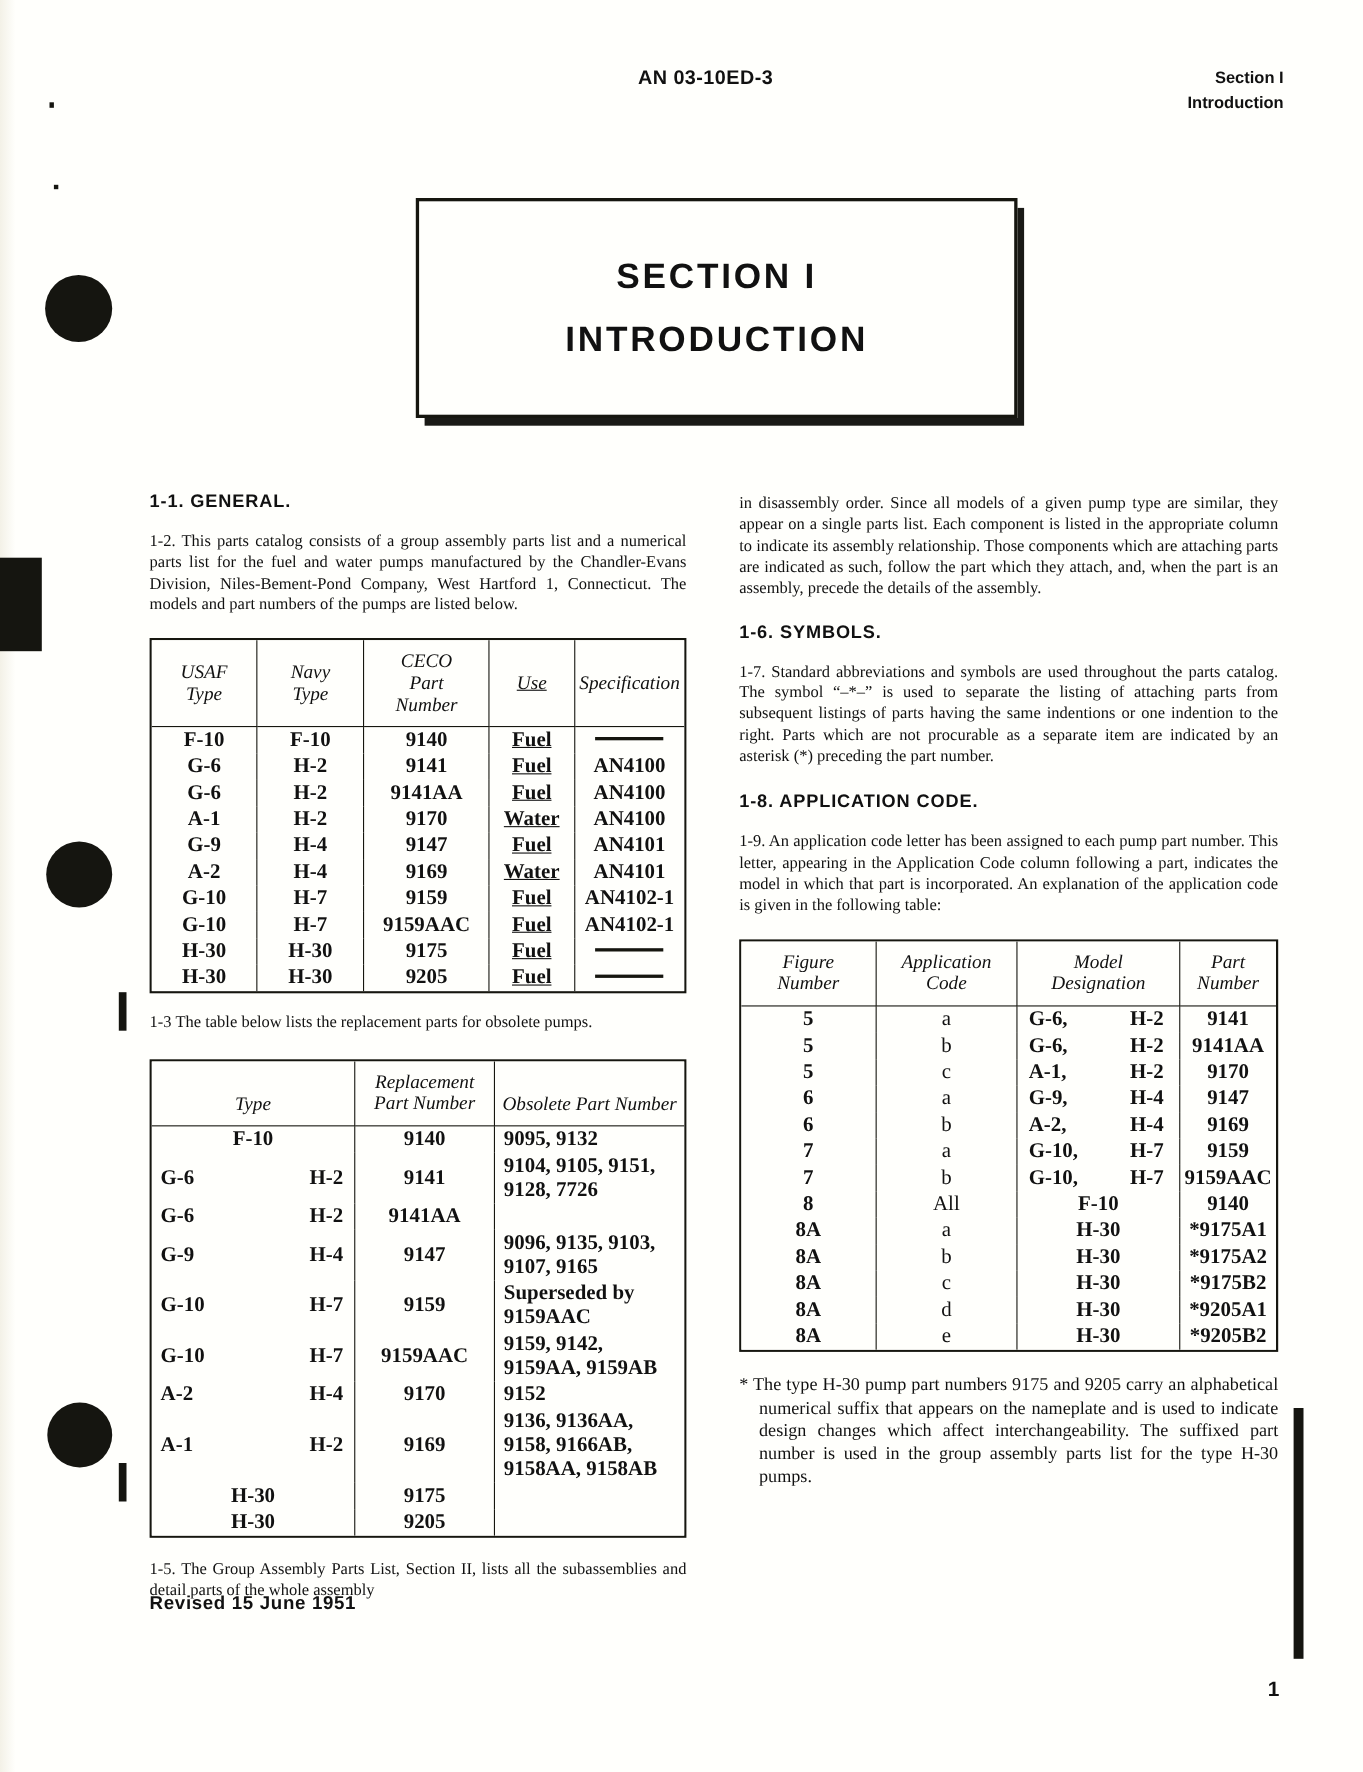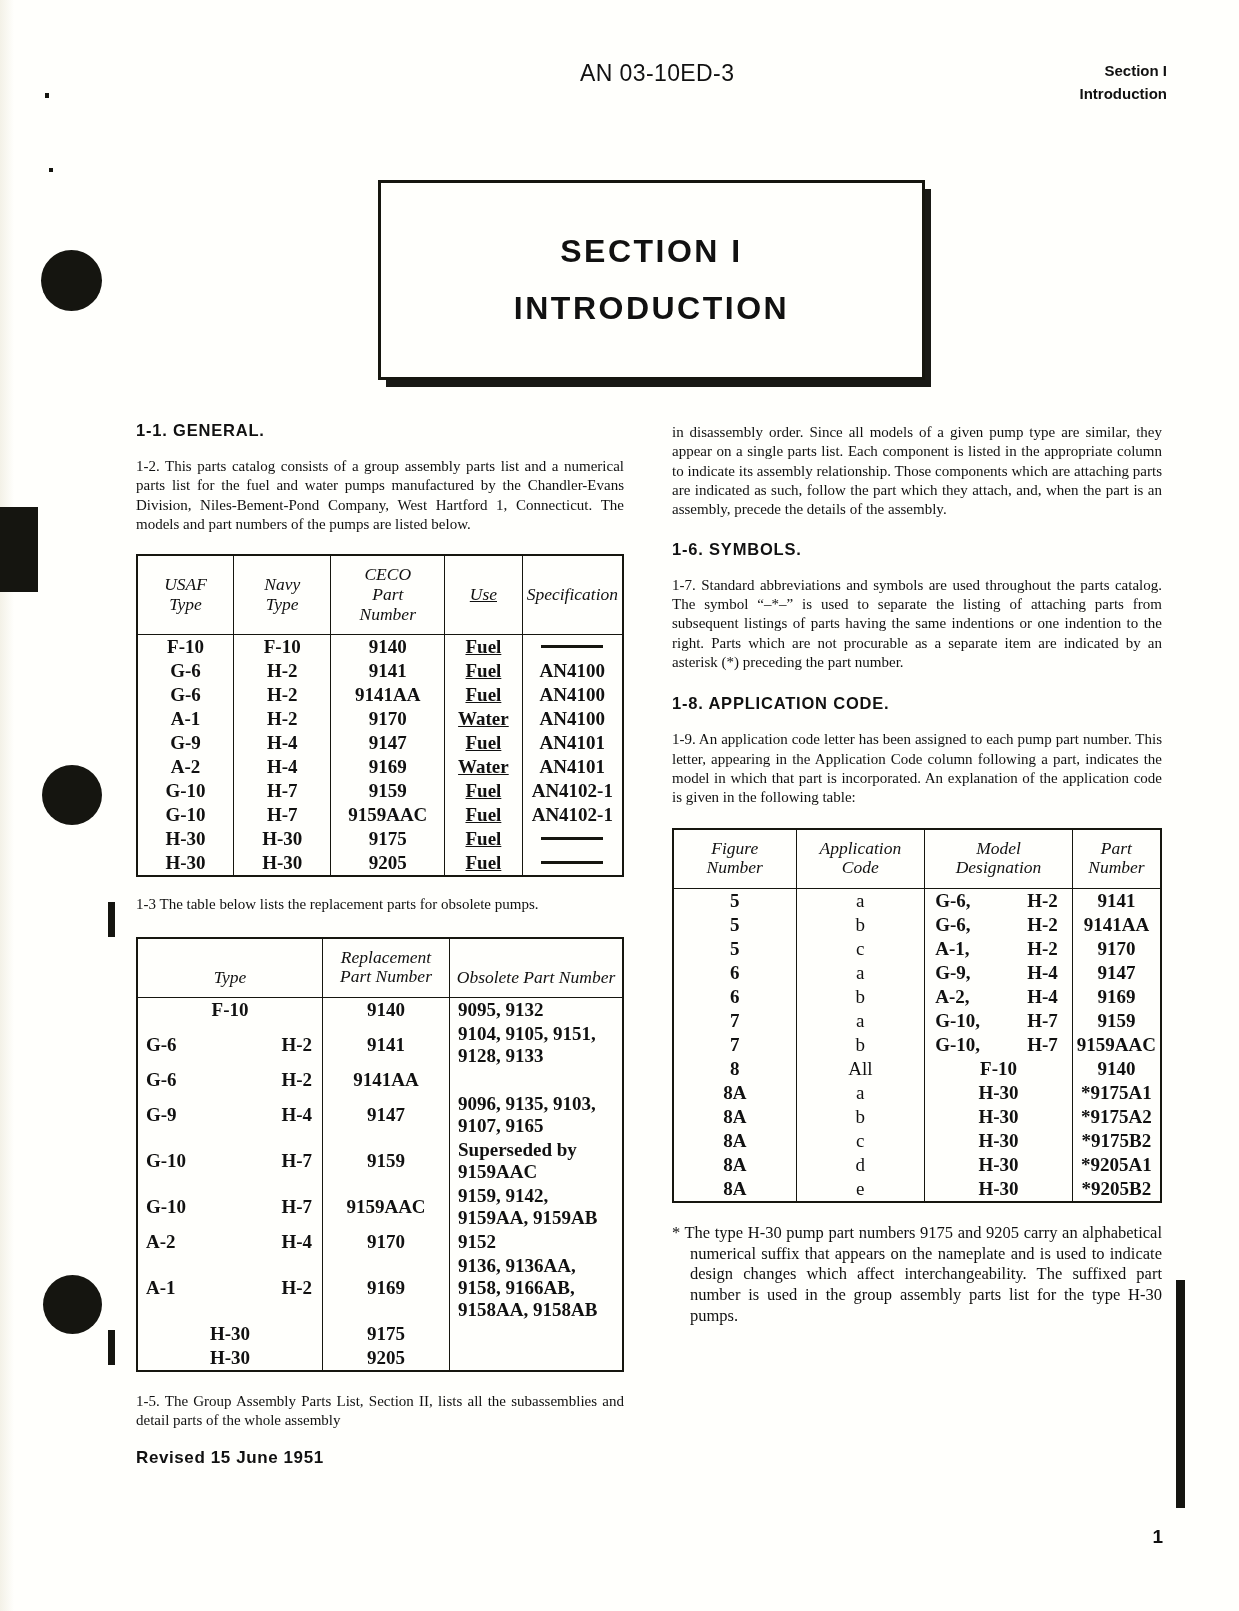--- a/index.html
+++ b/index.html
@@ -16,39 +16,39 @@
 
   
   .artifact{position:absolute;background:#151510;}
   .hole{border-radius:50%;}
   .edge-strip{position:absolute;top:0;left:0;width:14px;height:1611px;
     background:linear-gradient(to right,#f3f1e7,#fffffc);}
 
   
   .hdr{position:absolute;top:60px;left:0;width:1239px;}
   .hdr-doc{position:absolute;left:580px;top:0;
-    font-family:"Liberation Sans",sans-serif;font-weight:normal;font-size:23px;
+    font-family:"Liberation Sans",sans-serif;font-weight:bold;font-size:18px;
     letter-spacing:.4px;}
   .hdr-right{position:absolute;right:72px;top:0;text-align:right;
     font-family:"Liberation Sans",sans-serif;font-weight:bold;font-size:15px;
     line-height:1.5;}
 
   
   .titlebox-wrap{position:absolute;left:378px;top:180px;width:545px;height:205px;}
   .titlebox-shadow{position:absolute;left:8px;top:9px;width:545px;height:198px;background:#1a1a16;}
   .titlebox{position:absolute;left:0;top:0;width:541px;height:194px;
     background:#fffffc;border:3px solid #16160f;
     display:flex;flex-direction:column;align-items:center;justify-content:center;}
   .titlebox .t1{font-family:"Liberation Sans",sans-serif;font-weight:bold;
     font-size:32px;letter-spacing:2.5px;margin-bottom:20px;}
   .titlebox .t2{font-family:"Liberation Sans",sans-serif;font-weight:bold;
     font-size:32px;letter-spacing:2.5px;}
 
   
-  .col{position:absolute;top:421px;}
+  .col{position:absolute;top:447px;}
   .col-left{left:136px;width:488px;}
   .col-right{left:672px;width:490px;}
 
   h3.head{font-family:"Liberation Sans",sans-serif;font-weight:bold;
     font-size:16.5px;letter-spacing:.8px;margin:0 0 17px 0;}
   p.body{margin:0 0 20px 0;font-size:15px;line-height:1.29;
     text-align:justify;text-justify:inter-word;}
   p.body.tight{margin-bottom:16px;}
 
   
@@ -259,21 +259,21 @@
               <td>9095, 9132</td>
             </tr>
             <tr>
               <td class="sub2">
                 <span class="pairrow">
                   <span>G-6</span>
                   <span>H-2</span>
                 </span>
               </td>
               <td>9141</td>
-              <td>9104, 9105, 9151, 9128, 9133</td>
+              <td>9104, 9105, 9151, 9128, 7726</td>
             </tr>
             <tr>
               <td class="sub2">
                 <span class="pairrow">
                   <span>G-6</span>
                   <span>H-2</span>
                 </span>
               </td>
               <td>9141AA</td>
               <td></td>

